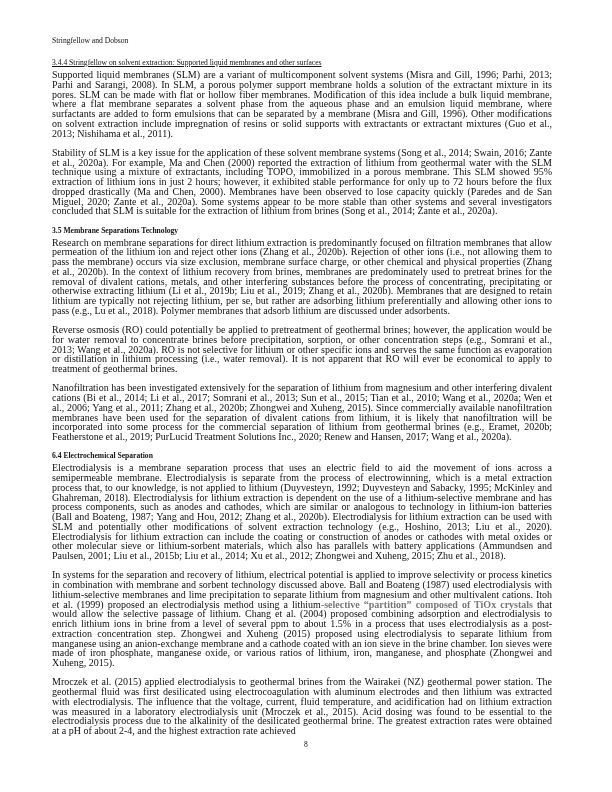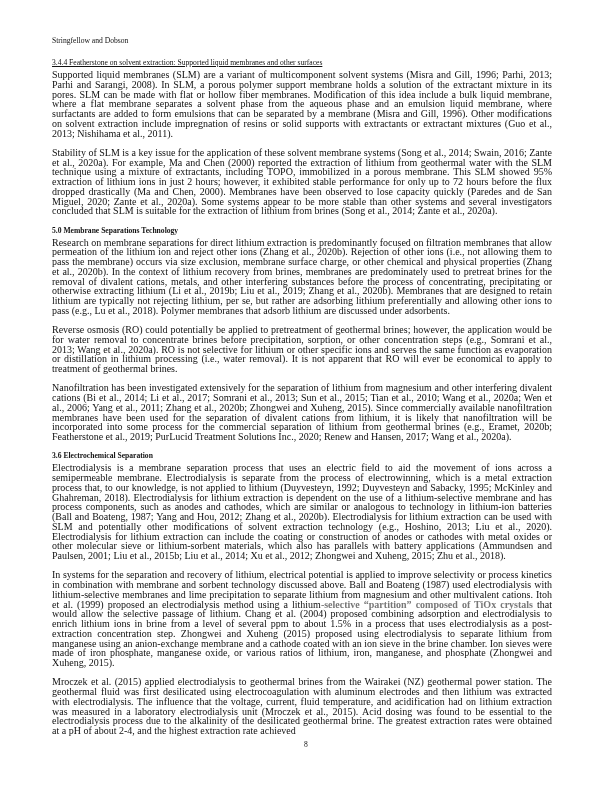--- a/index.html
+++ b/index.html
@@ -12,28 +12,28 @@
   p.body { font-size: 10px; line-height: 9.75px; text-align: justify; margin: 0 0 9.5px 0; }
   .gray { color: #777; font-weight: bold; }
   .page-number { position: absolute; left: 0; width: 612px; top: 740px; text-align: center; font-size: 7.6px; }
 </style>
 </head>
 <body>
 
 <div class="page">
   <div class="running-head">Stringfellow and Dobson</div>
 
-  <div class="sec-u">3.4.4 Featherstone on solvent extraction: Supported liquid membranes and other surfaces</div>
+  <div class="sec-u">3.4.4 Stringfellow on solvent extraction: Supported liquid membranes and other surfaces</div>
   <p class="body">Supported liquid membranes (SLM) are a variant of multicomponent solvent systems (Misra and Gill, 1996; Parhi, 2013; Parhi and Sarangi, 2008). In SLM, a porous polymer support membrane holds a solution of the extractant mixture in its pores. SLM can be made with flat or hollow fiber membranes. Modification of this idea include a bulk liquid membrane, where a flat membrane separates a solvent phase from the aqueous phase and an emulsion liquid membrane, where surfactants are added to form emulsions that can be separated by a membrane (Misra and Gill, 1996). Other modifications on solvent extraction include impregnation of resins or solid supports with extractants or extractant mixtures (Guo et al., 2013; Nishihama et al., 2011).</p>
   <p class="body">Stability of SLM is a key issue for the application of these solvent membrane systems (Song et al., 2014; Swain, 2016; Zante et al., 2020a). For example, Ma and Chen (2000) reported the extraction of lithium from geothermal water with the SLM technique using a mixture of extractants, including TOPO, immobilized in a porous membrane. This SLM showed 95% extraction of lithium ions in just 2 hours; however, it exhibited stable performance for only up to 72 hours before the flux dropped drastically (Ma and Chen, 2000). Membranes have been observed to lose capacity quickly (Paredes and de San Miguel, 2020; Zante et al., 2020a). Some systems appear to be more stable than other systems and several investigators concluded that SLM is suitable for the extraction of lithium from brines (Song et al., 2014; Zante et al., 2020a).</p>
 
-  <div class="sec-b">5.0 Membrane Separations Technology</div>
+  <div class="sec-b">3.5 Membrane Separations Technology</div>
   <p class="body">Research on membrane separations for direct lithium extraction is predominantly focused on filtration membranes that allow permeation of the lithium ion and reject other ions (Zhang et al., 2020b). Rejection of other ions (i.e., not allowing them to pass the membrane) occurs via size exclusion, membrane surface charge, or other chemical and physical properties (Zhang et al., 2020b). In the context of lithium recovery from brines, membranes are predominately used to pretreat brines for the removal of divalent cations, metals, and other interfering substances before the process of concentrating, precipitating or otherwise extracting lithium (Li et al., 2019b; Liu et al., 2019; Zhang et al., 2020b). Membranes that are designed to retain lithium are typically not rejecting lithium, per se, but rather are adsorbing lithium preferentially and allowing other ions to pass (e.g., Lu et al., 2018). Polymer membranes that adsorb lithium are discussed under adsorbents.</p>
   <p class="body">Reverse osmosis (RO) could potentially be applied to pretreatment of geothermal brines; however, the application would be for water removal to concentrate brines before precipitation, sorption, or other concentration steps (e.g., Somrani et al., 2013; Wang et al., 2020a). RO is not selective for lithium or other specific ions and serves the same function as evaporation or distillation in lithium processing (i.e., water removal). It is not apparent that RO will ever be economical to apply to treatment of geothermal brines.</p>
   <p class="body">Nanofiltration has been investigated extensively for the separation of lithium from magnesium and other interfering divalent cations (Bi et al., 2014; Li et al., 2017; Somrani et al., 2013; Sun et al., 2015; Tian et al., 2010; Wang et al., 2020a; Wen et al., 2006; Yang et al., 2011; Zhang et al., 2020b; Zhongwei and Xuheng, 2015). Since commercially available nanofiltration membranes have been used for the separation of divalent cations from lithium, it is likely that nanofiltration will be incorporated into some process for the commercial separation of lithium from geothermal brines (e.g., Eramet, 2020b; Featherstone et al., 2019; PurLucid Treatment Solutions Inc., 2020; Renew and Hansen, 2017; Wang et al., 2020a).</p>
 
-  <div class="sec-b">3.6 Electrochemical Separation</div>
+  <div class="sec-b">6.4 Electrochemical Separation</div>
   <p class="body">Electrodialysis is a membrane separation process that uses an electric field to aid the movement of ions across a semipermeable membrane. Electrodialysis is separate from the process of electrowinning, which is a metal extraction process that, to our knowledge, is not applied to lithium (Duyvesteyn, 1992; Duyvesteyn and Sabacky, 1995; McKinley and Ghahreman, 2018). Electrodialysis for lithium extraction is dependent on the use of a lithium-selective membrane and has process components, such as anodes and cathodes, which are similar or analogous to technology in lithium-ion batteries (Ball and Boateng, 1987; Yang and Hou, 2012; Zhang et al., 2020b). Electrodialysis for lithium extraction can be used with SLM and potentially other modifications of solvent extraction technology (e.g., Hoshino, 2013; Liu et al., 2020). Electrodialysis for lithium extraction can include the coating or construction of anodes or cathodes with metal oxides or other molecular sieve or lithium-sorbent materials, which also has parallels with battery applications (Ammundsen and Paulsen, 2001; Liu et al., 2015b; Liu et al., 2014; Xu et al., 2012; Zhongwei and Xuheng, 2015; Zhu et al., 2018).</p>
   <p class="body"><span>In systems for the separation and recovery of lithium, electrical potential is applied to improve selectivity or process kinetics in combination with membrane and sorbent technology discussed above. Ball and Boateng (1987) used electrodialysis with lithium-selective membranes and lime precipitation to separate lithium from magnesium and other multivalent cations. Itoh et al. (1999) proposed an electrodialysis method using a lithium</span><span class="gray">-selective “partition” composed of TiOx crystals</span><span> that would allow the selective passage of lithium. Chang et al. (2004) proposed combining adsorption and electrodialysis to enrich lithium ions in brine from a level of several ppm to about 1.5% in a process that uses electrodialysis as a post-extraction concentration step. Zhongwei and Xuheng (2015) proposed using electrodialysis to separate lithium from manganese using an anion-exchange membrane and a cathode coated with an ion sieve in the brine chamber. Ion sieves were made of iron phosphate, manganese oxide, or various ratios of lithium, iron, manganese, and phosphate (Zhongwei and Xuheng, 2015).</span></p>
   <p class="body">Mroczek et al. (2015) applied electrodialysis to geothermal brines from the Wairakei (NZ) geothermal power station. The geothermal fluid was first desilicated using electrocoagulation with aluminum electrodes and then lithium was extracted with electrodialysis. The influence that the voltage, current, fluid temperature, and acidification had on lithium extraction was measured in a laboratory electrodialysis unit (Mroczek et al., 2015). Acid dosing was found to be essential to the electrodialysis process due to the alkalinity of the desilicated geothermal brine. The greatest extraction rates were obtained at a pH of about 2-4, and the highest extraction rate achieved</p>
 </div>
 
 <div class="page-number">8</div>
 
 </body></html>

